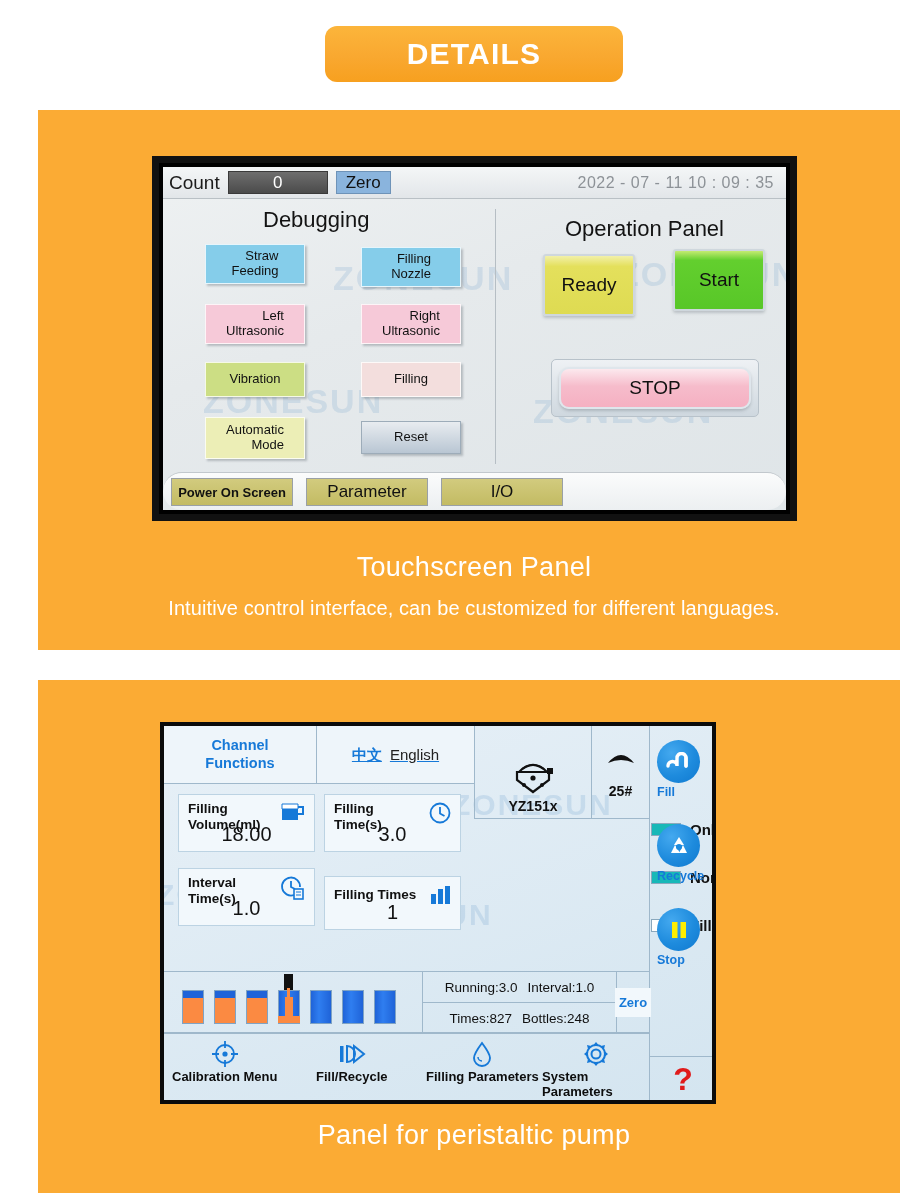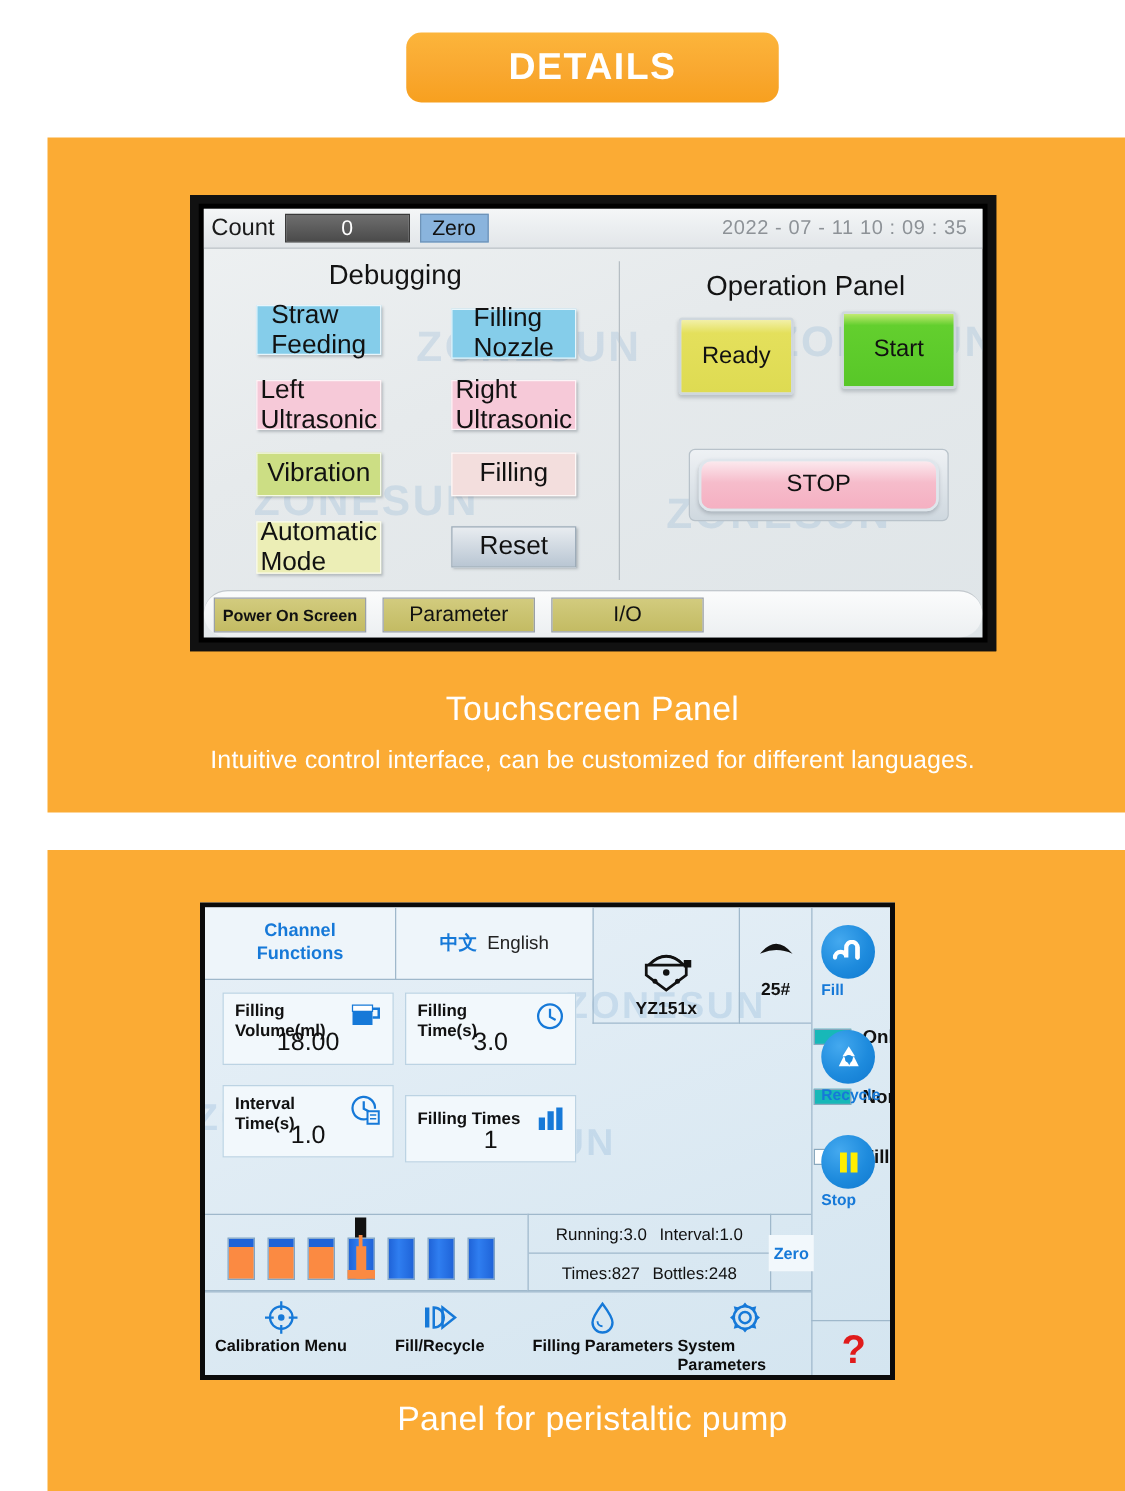--- a/index.html
+++ b/index.html
@@ -70,21 +70,21 @@
     color:#111; font-size:17px; display:flex; align-items:center;
   }
   .clock { margin-left:auto; font-size:16px; color:#8d9297; padding-right:6px; letter-spacing:.5px; }
 
   .body1 { position:relative; height:calc(100% - 32px); }
   .divider1 { position:absolute; left:332px; top:10px; width:1px; height:255px; background:#b6bec4; }
   .sec-title { position:absolute; font-size:22px; color:#131313; }
 
   .dbg-btn {
     position:absolute; display:flex; align-items:center; justify-content:center;
-    text-align:left; font-size:21px; color:#111; line-height:1.15;
+    text-align:right; font-size:13px; color:#111; line-height:1.15;
     border:1px solid rgba(255,255,255,.8);
     box-shadow: 1.5px 1.5px 2px rgba(90,100,110,.35);
   }
   .b-blue  { background:#85cdea; }
   .b-pink  { background:#f6c9d8; }
   .b-green { background:#ccde84; }
   .b-cream { background:#eceeb6; }
   .b-rose  { background:#f3dedd; }
   .b-steel { background:linear-gradient(180deg,#e8ecf0,#b9c6d3); border:1px solid #9dacb9; }
 
@@ -284,21 +284,21 @@
 
     <div class="hmi2">
       <div class="hmi2-inner">
 
         <div class="wm2" style="left:-8px; top:152px;">ZONESUN</div>
         <div class="wm2" style="left:288px; top:62px;">ZONESUN</div>
         <div class="wm2" style="left:168px; top:172px;">ZONESUN</div>
 
         <div class="h2-tab" style="left:0; width:152px; white-space:pre-line;">Channel
 Functions</div>
-        <div class="h2-tab" style="left:152px; width:158px; border-left:1px solid #9fb8cb; gap:8px;">
+        <div class="h2-tab" style="left:152px; width:158px; border-left:1px solid #9fb8cb; gap:8px;text-decoration:underline;">
           <span class="lang-zh">中文</span>
           <span class="lang-en">English</span>
         </div>
 
         <div class="model-cell" style="left:310px; width:117px; border-left:1px solid #9fb8cb;">
           <svg width="48" height="42" viewBox="0 0 48 42">
             <path d="M10 16 Q24 2 38 16" fill="none" stroke="#111" stroke-width="2.2"></path>
             <path d="M13 13 Q24 5 35 13" fill="none" stroke="#111" stroke-width="1.6"></path>
             <rect x="38" y="12" width="6" height="6" fill="#111"></rect>
             <path d="M8 16 h32 v8 l-16 12 -16 -12 z" fill="none" stroke="#111" stroke-width="2.2"></path>

